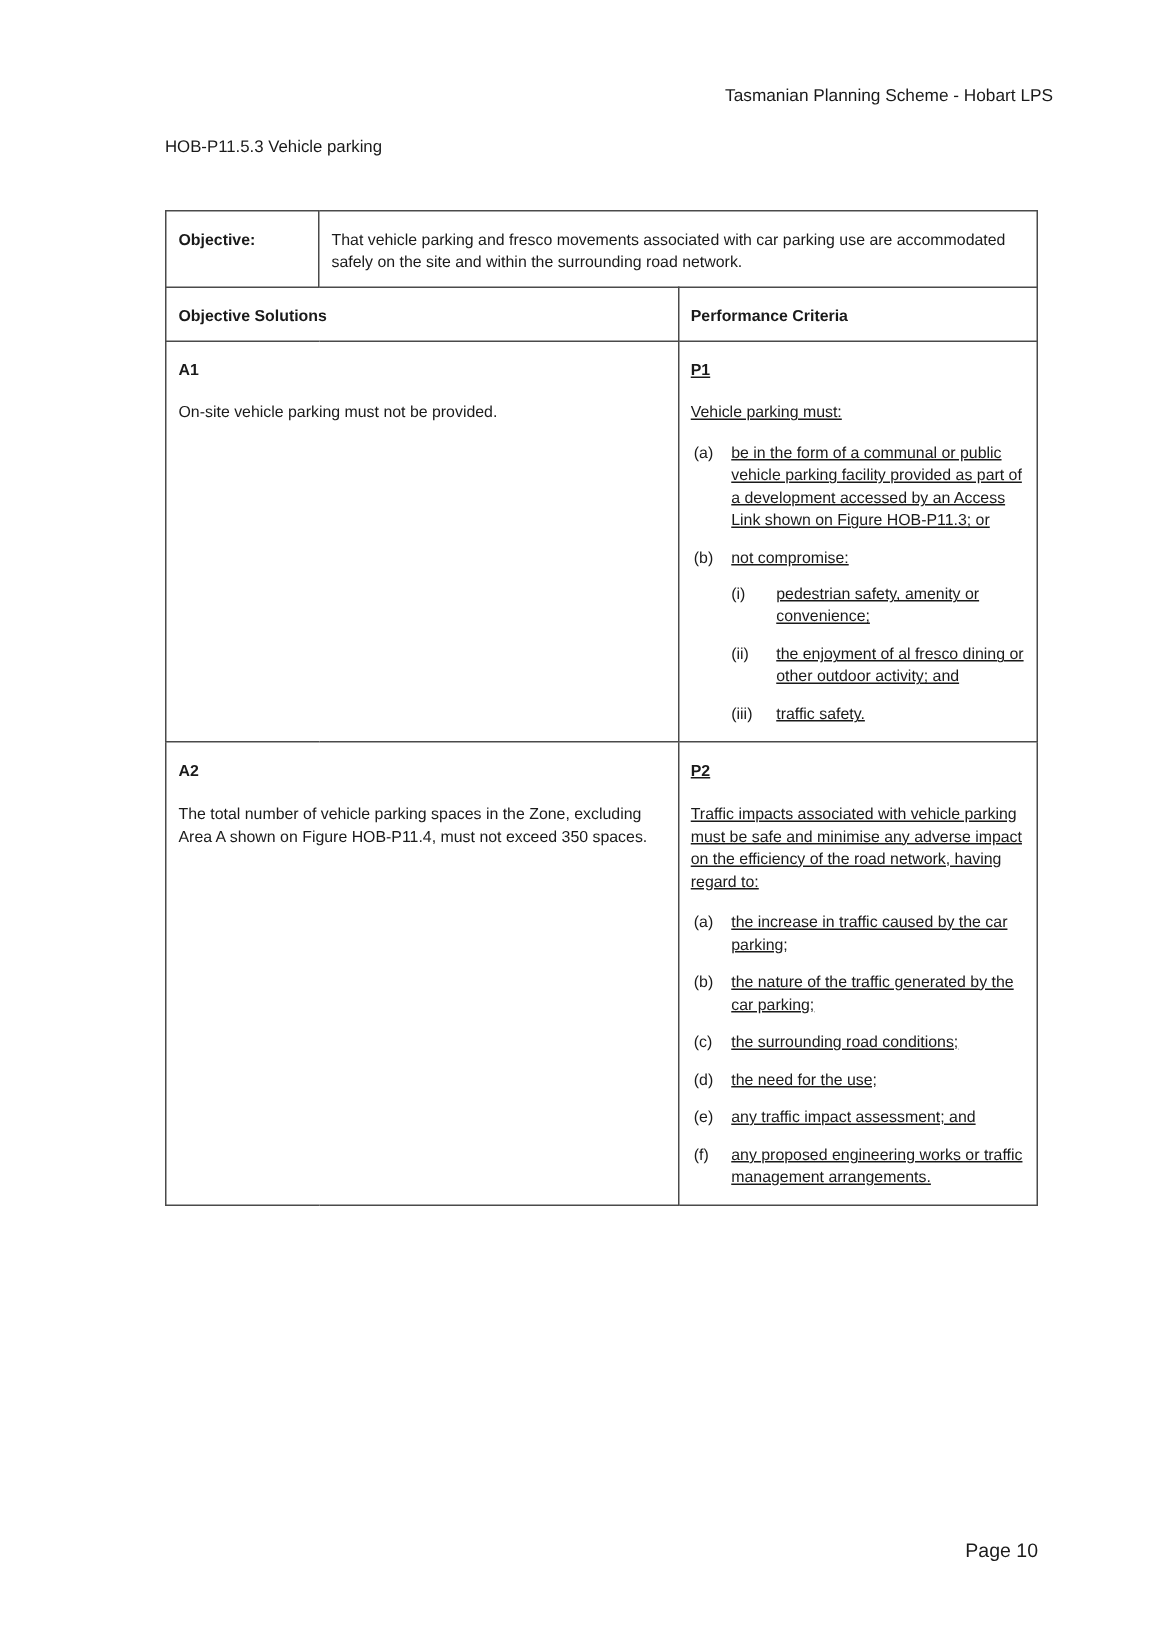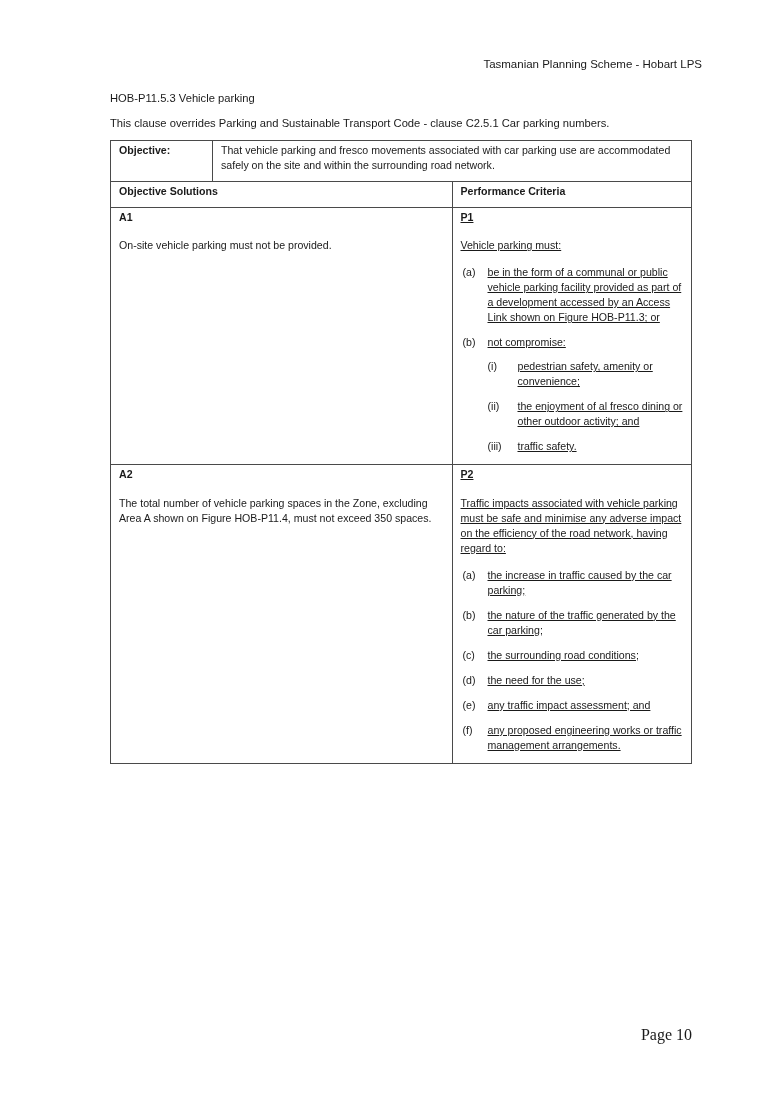--- a/index.html
+++ b/index.html
@@ -47,21 +47,21 @@
     top: 140px;
     left: 110px;
     width: 582px;
     border-collapse: collapse;
     table-layout: fixed;
     font-size: 10.6px;
   }
   table.std-table td {
     border: 1px solid #4a4a4a;
     vertical-align: top;
-    padding: 2px 8px 8px 8px;
+    padding: 12px 8px 8px 8px;
     line-height: 1.42;
     color: #1a1a1a;
   }
   td.objective-label {
     width: 85px;
     font-weight: bold;
     white-space: nowrap;
   }
   td.objective-text {
     padding-right: 14px;
@@ -113,36 +113,34 @@
     position: absolute;
     left: 0;
     top: 0;
     width: 28px;
   }
   .sub-indent { padding-left: 24px; }
   .page-footer {
     position: absolute;
     top: 1026px;
     right: 86px;
-    font-size: 16px;
+    font-size: 13px;
     color: #1a1a1a;
     white-space: nowrap;
-    font-family: Liberation Serif, serif;
   }
 </style>
 </head>
 <body>
 
 <div class="page">
 
   <div class="doc-header">Tasmanian Planning Scheme - Hobart LPS</div>
 
   <div class="clause-title">HOB-P11.5.3 Vehicle parking</div>
 
-  <div class="clause-intro">This clause overrides Parking and Sustainable Transport Code - clause C2.5.1 Car parking numbers.</div>
 
   <table class="std-table">
     <tbody>
       <tr>
         <td class="objective-label">Objective:</td>
         <td class="objective-text" colspan="2">That vehicle parking and fresco movements associated with car parking use are accommodated safely on the site and within the surrounding road network.</td>
       </tr>
       <tr>
         <td class="col-header" colspan="2">Objective Solutions</td>
         <td class="col-header">Performance Criteria</td>

